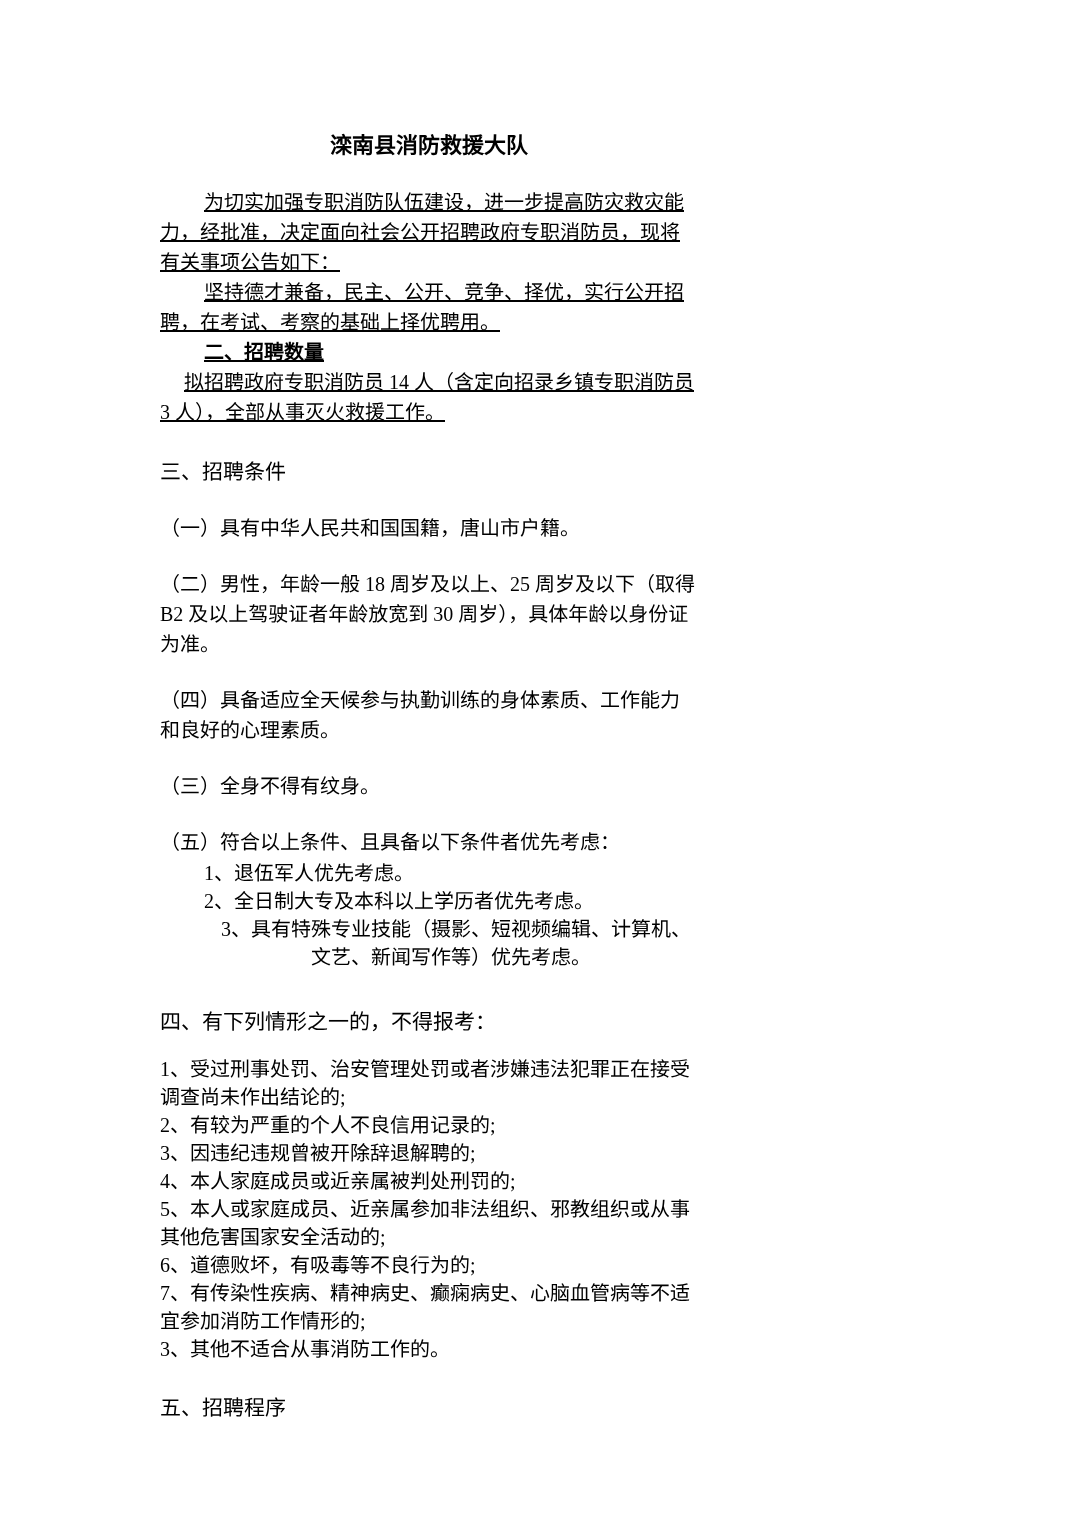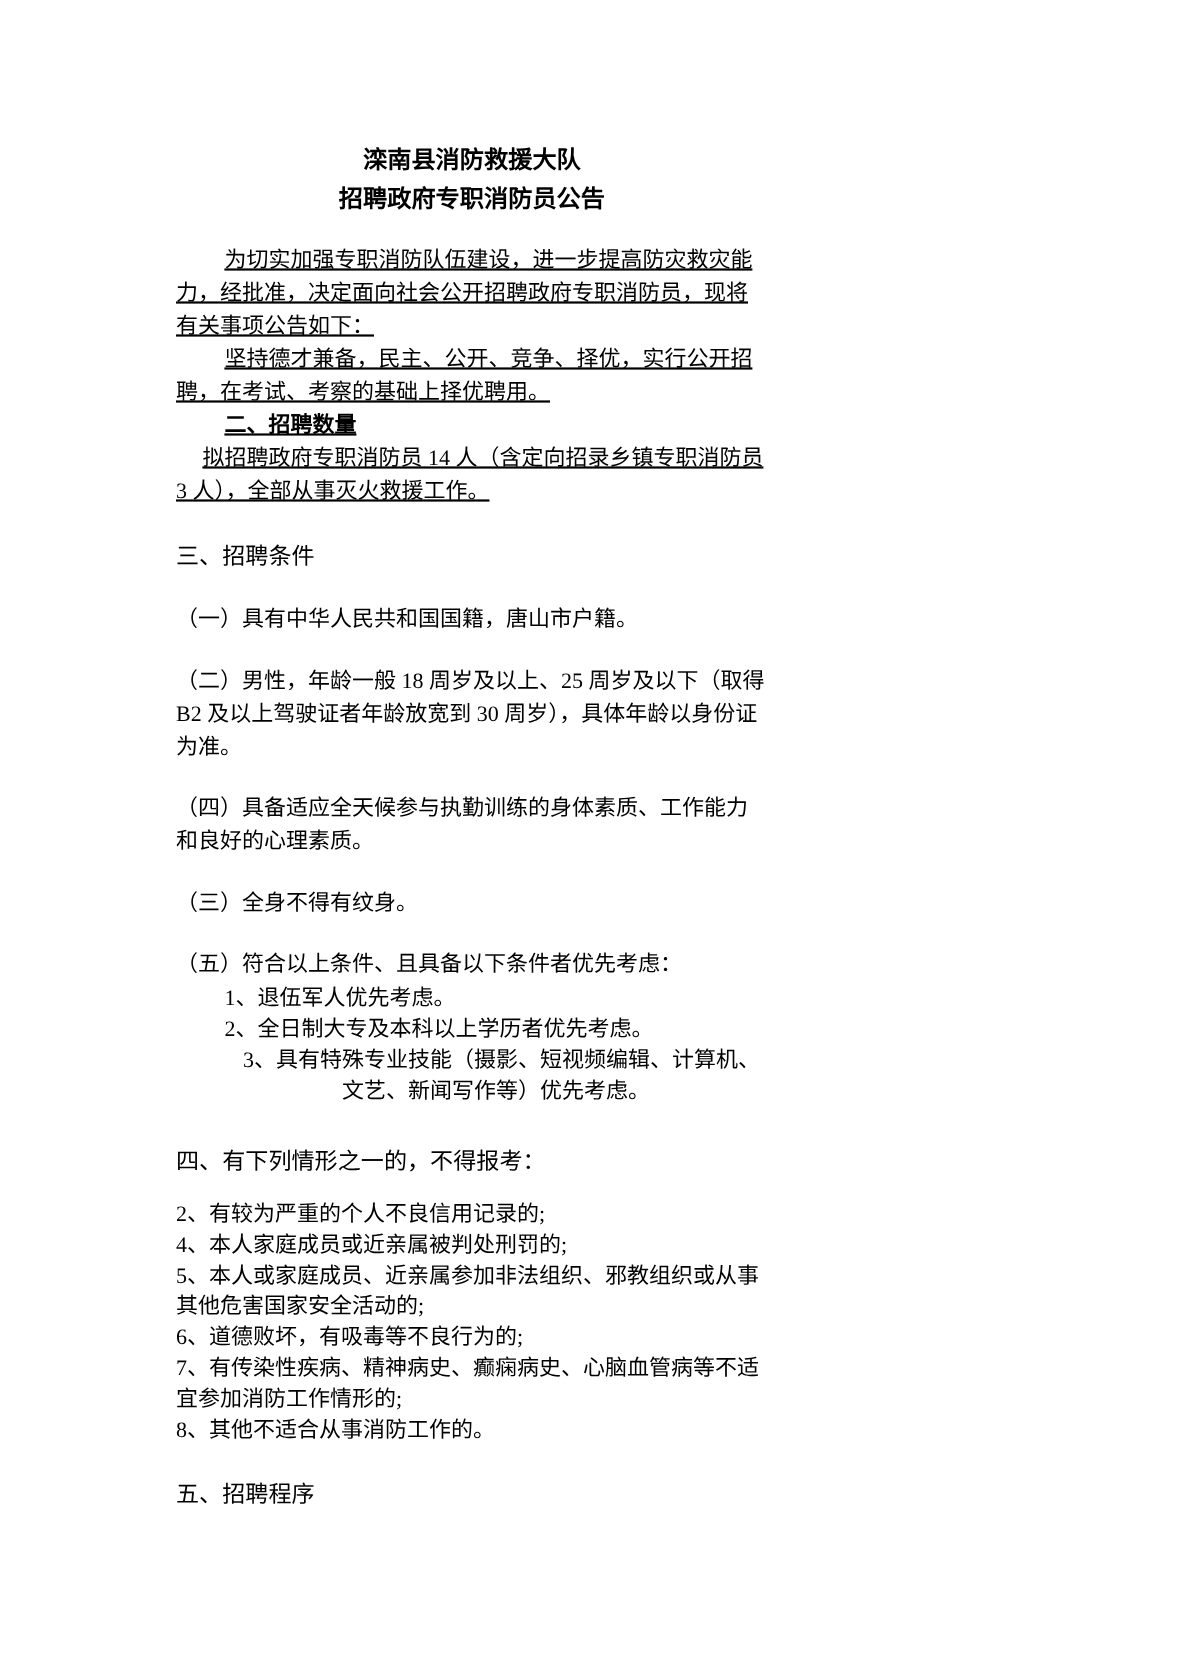--- a/index.html
+++ b/index.html
@@ -66,21 +66,20 @@
   }
   .dis-item { margin: 0; }
 </style>
 </head>
 <body>
 
 <div class="page">
 
   <div class="title-block">
     <div>滦南县消防救援大队</div>
-    <div>招聘政府专职消防员公告</div>
   </div>
 
   <div class="top-block">
     <p class="p ind2">为切实加强专职消防队伍建设，进一步提高防灾救灾能力，经批准，决定面向社会公开招聘政府专职消防员，现将有关事项公告如下：</p>
     <p class="p ind2">坚持德才兼备，民主、公开、竞争、择优，实行公开招聘，在考试、考察的基础上择优聘用。</p>
     <p class="p ind2 hei-bold">二、招聘数量</p>
     <p class="p ind1">拟招聘政府专职消防员 14 人（含定向招录乡镇专职消防员 3 人），全部从事灭火救援工作。</p>
   </div>
 
   <h2 class="sec-heading">三、招聘条件</h2>
@@ -94,23 +93,25 @@
     <div class="sub-list">
       <p class="sub-item">1、退伍军人优先考虑。</p>
       <p class="sub-item">2、全日制大专及本科以上学历者优先考虑。</p>
       <p class="sub-item shift">3、具有特殊专业技能（摄影、短视频编辑、计算机、文艺、新闻写作等）优先考虑。</p>
     </div>
   </div>
 
   <h2 class="sec-heading gap-lg">四、有下列情形之一的，不得报考：</h2>
 
   <div class="dis-list">
+    <p class="dis-item">1、受过刑事处罚、治安管理处罚或者涉嫌违法犯罪正在接受调查尚未作出结论的;</p>
     <p class="dis-item">2、有较为严重的个人不良信用记录的;</p>
+    <p class="dis-item">3、因违纪违规曾被开除辞退解聘的;</p>
     <p class="dis-item">4、本人家庭成员或近亲属被判处刑罚的;</p>
     <p class="dis-item">5、本人或家庭成员、近亲属参加非法组织、邪教组织或从事其他危害国家安全活动的;</p>
     <p class="dis-item">6、道德败坏，有吸毒等不良行为的;</p>
     <p class="dis-item">7、有传染性疾病、精神病史、癫痫病史、心脑血管病等不适宜参加消防工作情形的;</p>
-    <p class="dis-item">8、其他不适合从事消防工作的。</p>
+    <p class="dis-item">3、其他不适合从事消防工作的。</p>
   </div>
 
   <h2 class="sec-heading">五、招聘程序</h2>
 
 </div>
 
 </body></html>

